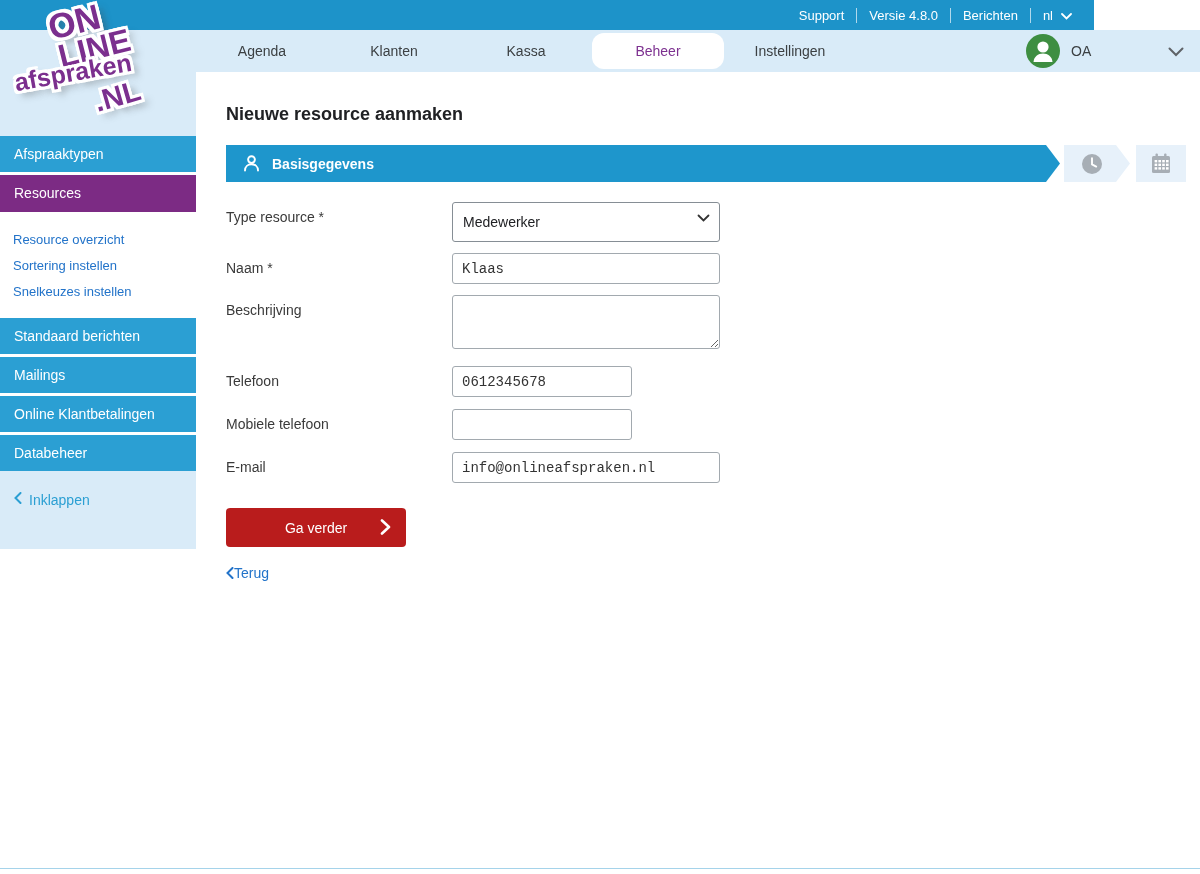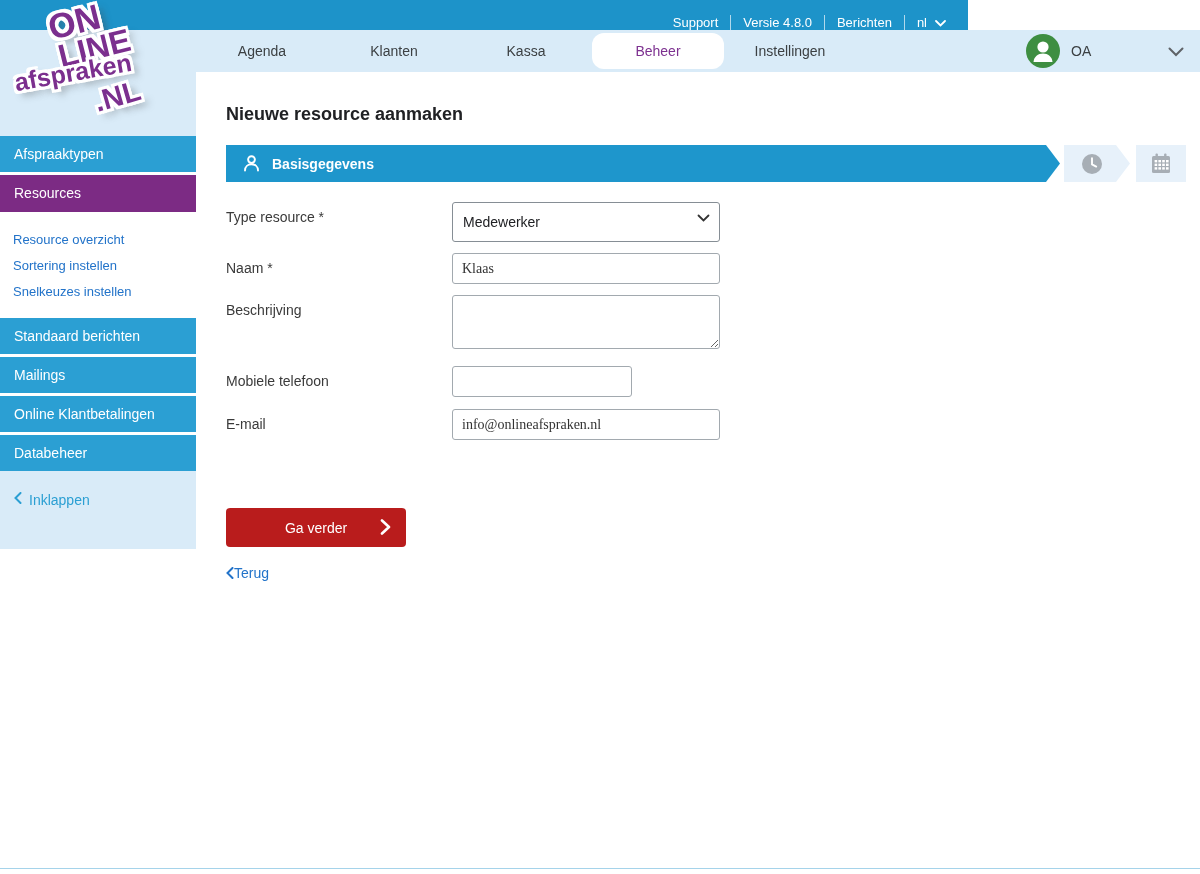--- a/index.html
+++ b/index.html
@@ -1,21 +1,21 @@
 <!DOCTYPE html>
 <html><head>
 <meta charset="utf-8">
 <style>
   * { margin:0; padding:0; box-sizing:border-box; }
   body { font-family:"Liberation Sans", sans-serif; background:#fff; }
   .screen { position:relative; width:1200px; height:874px; background:#fff; overflow:hidden; }
 
   
-  .topbar { position:absolute; top:0; left:0; width:968px; height:30px; background:#1d93c9;
-            display:flex; justify-content:flex-end; align-items:flex-end; padding-right:14px;
+  .topbar { position:absolute; top:0; left:0; width:1094px; height:30px; background:#1d93c9;
+            display:flex; justify-content:flex-end; align-items:center; padding-right:14px;
             color:#fff; font-size:13px; z-index:2; }
   .topbar-item { padding:0 12px; cursor:pointer; }
   .topbar-sep { width:1px; height:15px; background:rgba(255,255,255,.65); }
   .lang-group { display:flex; align-items:center; gap:8px; padding:0 8px 0 12px; cursor:pointer; }
 
   
   .navband { position:absolute; top:30px; left:0; width:1200px; height:42px; background:#d9ebf8; }
   .nav-tabs { position:absolute; left:196px; top:3px; height:36px; display:flex; }
   .nav-tab { width:132px; text-align:center; line-height:36px; font-size:14px; color:#3c4043; cursor:pointer; }
   .nav-tab.active { background:#fff; color:#7d3190;border-radius:12px; }
@@ -65,21 +65,21 @@
   .form { position:absolute; left:30px; top:130px; width:620px; }
   .form-row { display:flex; margin-bottom:11px; }
   .form-row.mb17 { margin-bottom:17px; }
   .form-row.mb12 { margin-bottom:12px; }
   .form-label { width:226px; font-size:14px; color:#3a3a3a; padding-top:7px; }
   .fake-select { position:relative; width:268px; height:40px; border:1px solid #868e95; border-radius:3px;
                  background:#fff; display:flex; align-items:center; padding:0 26px 0 10px;
                  font-size:14px; color:#202124; cursor:pointer; }
   .fake-select svg { position:absolute; right:9px; top:11px; }
   .txt { height:31px; border:1px solid #a2a9af; border-radius:3px; padding:0 9px;
-         font-size:14px; color:#333; font-family:Liberation Serif, serif; background:#fff; }
+         font-size:14px; color:#333; font-family:Liberation Mono, monospace; background:#fff; }
   .w-wide { width:268px; }
   .w-mid  { width:180px; }
   textarea.txt { width:268px; height:54px; padding:6px 9px; resize:both; }
 
   .btn-continue { position:absolute; left:30px; top:436px; width:180px; height:39px;
                   background:#b91c1c; border:none; border-radius:4px; color:#fff; font-size:14px;
                   font-family:inherit; cursor:pointer; }
   .btn-continue .chev { position:absolute; right:15px; top:11px; }
   .link-back { position:absolute; left:30px; top:493px; display:flex; align-items:center; gap:0;
                color:#2273c9; font-size:14px; cursor:pointer; text-decoration:none; }
@@ -214,20 +214,24 @@
       </div>
       <div class="form-row">
         <div class="form-label">Naam *</div>
         <input class="txt w-wide" type="text" value="Klaas" style="">
       </div>
       <div class="form-row mb17">
         <div class="form-label">Beschrijving</div>
         <textarea class="txt" style=""></textarea>
       </div>
       <div class="form-row mb12">
+        <div class="form-label">Telefoon</div>
+        <input class="txt w-mid" type="text" value="0612345678" style="">
+      </div>
+      <div class="form-row mb12">
         <div class="form-label">Mobiele telefoon</div>
         <input class="txt w-mid" type="text" value="" style="">
       </div>
       <div class="form-row">
         <div class="form-label">E-mail</div>
         <input class="txt w-wide" type="text" value="info@onlineafspraken.nl" style="">
       </div>
     </div>
 
     <button class="btn-continue">

